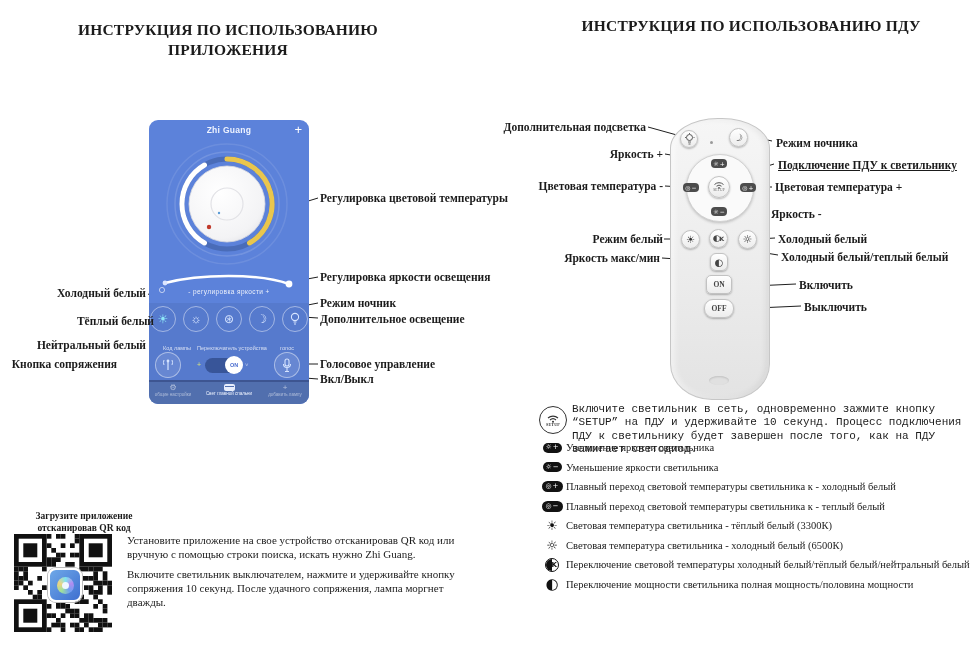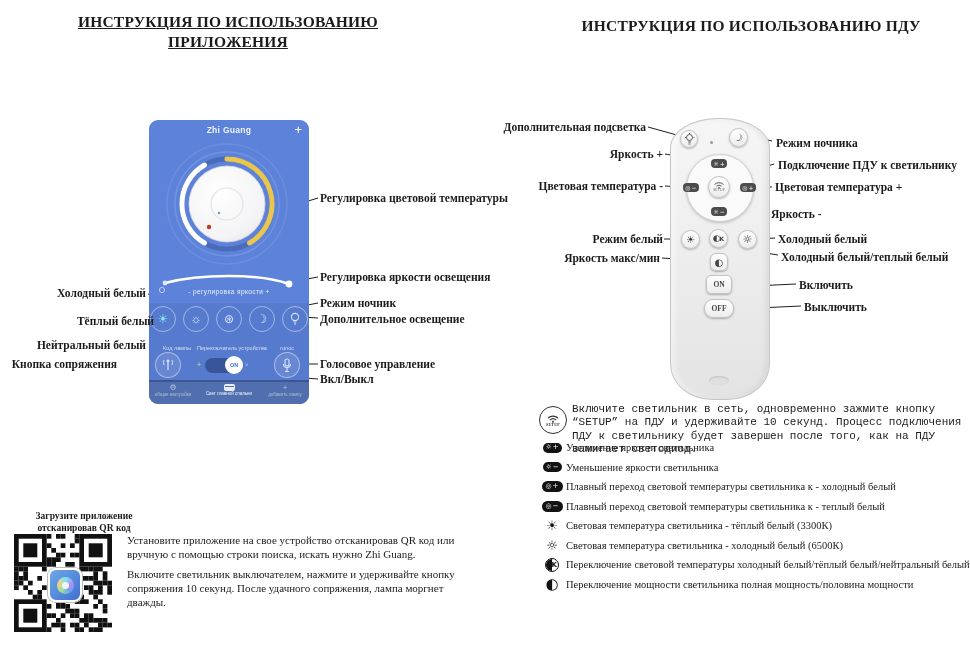--- a/index.html
+++ b/index.html
@@ -117,21 +117,21 @@
       <line x1="728" y1="178" x2="774" y2="164"></line>
       <line x1="757" y1="187" x2="772" y2="187"></line>
       <line x1="727" y1="212" x2="767" y2="213"></line>
       <line x1="758" y1="239" x2="775" y2="238"></line>
       <line x1="729" y1="247" x2="778" y2="255"></line>
       <line x1="732" y1="287" x2="796" y2="284"></line>
       <line x1="735" y1="309" x2="801" y2="306"></line>
     </g>
   </svg>
 
-  <div class="title" style="left:58px;top:12px;width:340px;text-decoration:underline;">ИНСТРУКЦИЯ ПО ИСПОЛЬЗОВАНИЮ ПРИЛОЖЕНИЯ</div>
+  <div class="title" style="left:58px;top:20px;width:340px;">ИНСТРУКЦИЯ ПО ИСПОЛЬЗОВАНИЮ ПРИЛОЖЕНИЯ</div>
   <div class="title" style="left:545px;top:16px;width:412px;">ИНСТРУКЦИЯ ПО ИСПОЛЬЗОВАНИЮ ПДУ</div>
 
   <div class="phone">
     <div class="phone-header">
       <span class="phone-title">Zhi Guang</span>
       <span class="phone-add">+</span>
     </div>
 
     <svg class="dial-svg" width="124" height="124" viewBox="-62 -62 124 124">
       <defs>
@@ -438,21 +438,21 @@
     <span class="remote-foot"></span>
   </div>
 
   <span class="co co-r" style="right:324px;top:121px;">Дополнительная подсветка</span>
   <span class="co co-r" style="right:307px;top:148px;">Яркость +</span>
   <span class="co co-r" style="right:307px;top:180px;">Цветовая температура -</span>
   <span class="co co-r" style="right:307px;top:233px;">Режим белый</span>
   <span class="co co-r" style="right:310px;top:252px;">Яркость макс/мин</span>
 
   <span class="co" style="left:776px;top:137px;">Режим ночника</span>
-  <span class="co" style="left:778px;top:159px;">Подключение ПДУ к светильнику</span>
+  <span class="co" style="left:778px;top:159px;text-decoration:underline;">Подключение ПДУ к светильнику</span>
   <span class="co" style="left:775px;top:181px;">Цветовая температура +</span>
   <span class="co" style="left:771px;top:208px;">Яркость -</span>
   <span class="co" style="left:778px;top:233px;">Холодный белый</span>
   <span class="co" style="left:781px;top:251px;">Холодный белый/теплый белый</span>
   <span class="co" style="left:799px;top:279px;">Включить</span>
   <span class="co" style="left:804px;top:301px;">Выключить</span>
 
   <span class="setup-ico">
     <svg width="14" height="9">
       <path d="M2 4 A7.5 7.5 0 0 1 12 4 M4 6 A4.5 4.5 0 0 1 10 6" fill="none" stroke="#333" stroke-width="1.1"></path>

